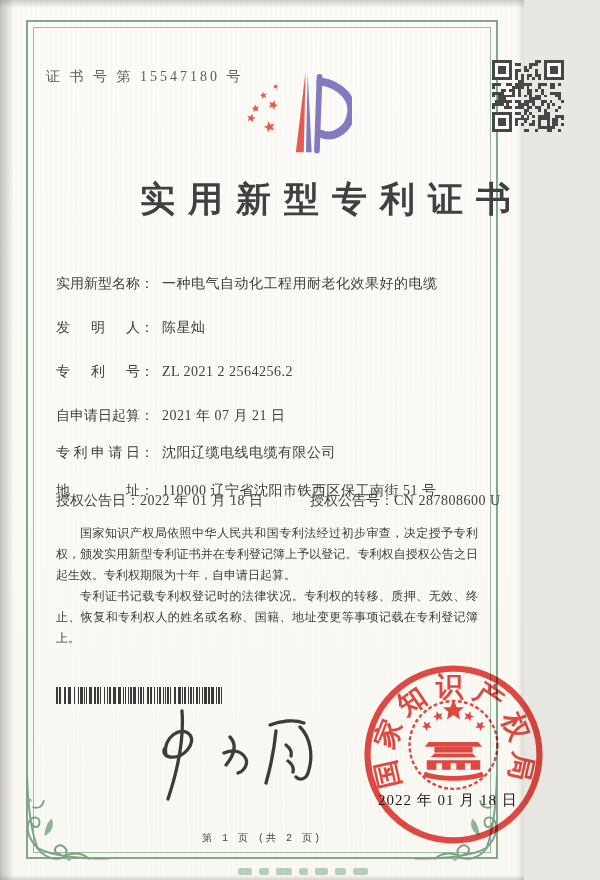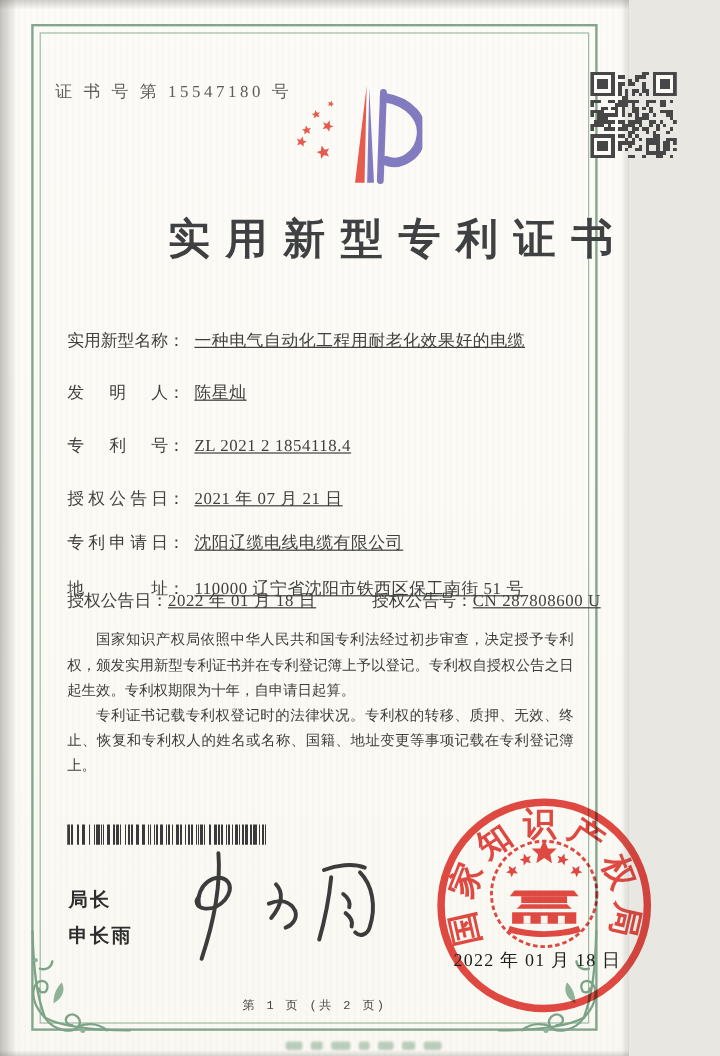--- a/index.html
+++ b/index.html
@@ -43,21 +43,21 @@
 
   .title{position:absolute;left:0;right:0;top:176px;text-align:right;
     font-size:35px;font-weight:600;color:#3e4042;letter-spacing:13px;
     text-indent:13px;}
 
   .frow{position:absolute;left:56px;right:42px;font-size:14px;color:#3f3f3f;
     white-space:nowrap;}
   .flabel{display:inline-block;width:84px;text-align:justify;text-align-last:justify;
     vertical-align:bottom;margin-top:28px;}
   .fcolon{display:inline-block;margin-right:8px;}
-  .fvalue{letter-spacing:.5px;text-decoration:underline;}
+  .fvalue{letter-spacing:.5px;}
   .r1{top:247px}.r2{top:291px}.r3{top:335px}.r4{top:379px}.r5{top:416px}.r6{top:454px}
   .grant{top:492px}
   .gpair2{position:absolute;left:254px;top:0;white-space:nowrap;}
 
   .paras{position:absolute;left:56px;right:46px;top:523px;font-size:12px;
     line-height:21px;color:#3d3d3d;text-align:justify;}
   .paras p{margin:0;text-indent:2em;}
 
   .barcode{position:absolute;left:56px;top:687px;width:170px;height:17px;}
   .barcode svg{width:100%;height:100%;shape-rendering:crispEdges;fill:#3a3a3a;}
@@ -359,24 +359,24 @@
 
   <div class="title">实用新型专利证书</div>
 
   <div class="frow r1">
     <span class="flabel">实用新型名称</span><span class="fcolon">：</span><span class="fvalue">一种电气自动化工程用耐老化效果好的电缆</span>
   </div>
   <div class="frow r2">
     <span class="flabel">发明人</span><span class="fcolon">：</span><span class="fvalue">陈星灿</span>
   </div>
   <div class="frow r3">
-    <span class="flabel">专利号</span><span class="fcolon">：</span><span class="fvalue">ZL 2021 2 1854118.4</span>
+    <span class="flabel">专利号</span><span class="fcolon">：</span><span class="fvalue">ZL 2021 2 2564256.2</span>
   </div>
   <div class="frow r4">
-    <span class="flabel">授权公告日</span><span class="fcolon">：</span><span class="fvalue">2021 年 07 月 21 日</span>
+    <span class="flabel">自申请日起算</span><span class="fcolon">：</span><span class="fvalue">2021 年 07 月 21 日</span>
   </div>
   <div class="frow r5">
     <span class="flabel">专利申请日</span><span class="fcolon">：</span><span class="fvalue">沈阳辽缆电线电缆有限公司</span>
   </div>
   <div class="frow r6">
     <span class="flabel">地址</span><span class="fcolon">：</span><span class="fvalue">110000 辽宁省沈阳市铁西区保工南街 51 号</span>
   </div>
 
   <div class="frow grant">
     <span>授权公告日：</span><span class="fvalue">2022 年 01 月 18 日</span>
@@ -441,24 +441,20 @@
           <rect x="148" y="0" width="3" height="16"></rect>
           <rect x="152" y="0" width="2" height="16"></rect>
           <rect x="155" y="0" width="3" height="16"></rect>
           <rect x="160" y="0" width="1" height="16"></rect>
           <rect x="162" y="0" width="2" height="16"></rect>
           <rect x="165" y="0" width="1" height="16"></rect>
         </g>
       </svg>
   </div>
 
-  <div class="director">
-    <div>局长</div>
-    <div>申长雨</div>
-  </div>
 
   <svg class="signature" viewBox="0 0 212 106">
     <g fill="none" stroke="#2d2d2d" stroke-width="3.3" stroke-linecap="round" opacity=".92">
       <path d="M28,52 C24,34 44,22 52,32 C58,40 46,56 32,54 C26,53 24,48 28,44"></path>
       <path d="M44,8 C46,34 40,66 30,96"></path>
       <path d="M92,34 C98,40 98,50 88,62"></path>
       <path d="M86,50 C96,46 104,48 108,56 C110,62 106,68 100,70"></path>
       <path d="M132,22 C142,18 156,16 166,20"></path>
       <path d="M138,28 C136,48 132,66 128,80"></path>
       <path d="M162,24 C172,34 176,52 170,70 C168,76 162,78 158,74"></path>

